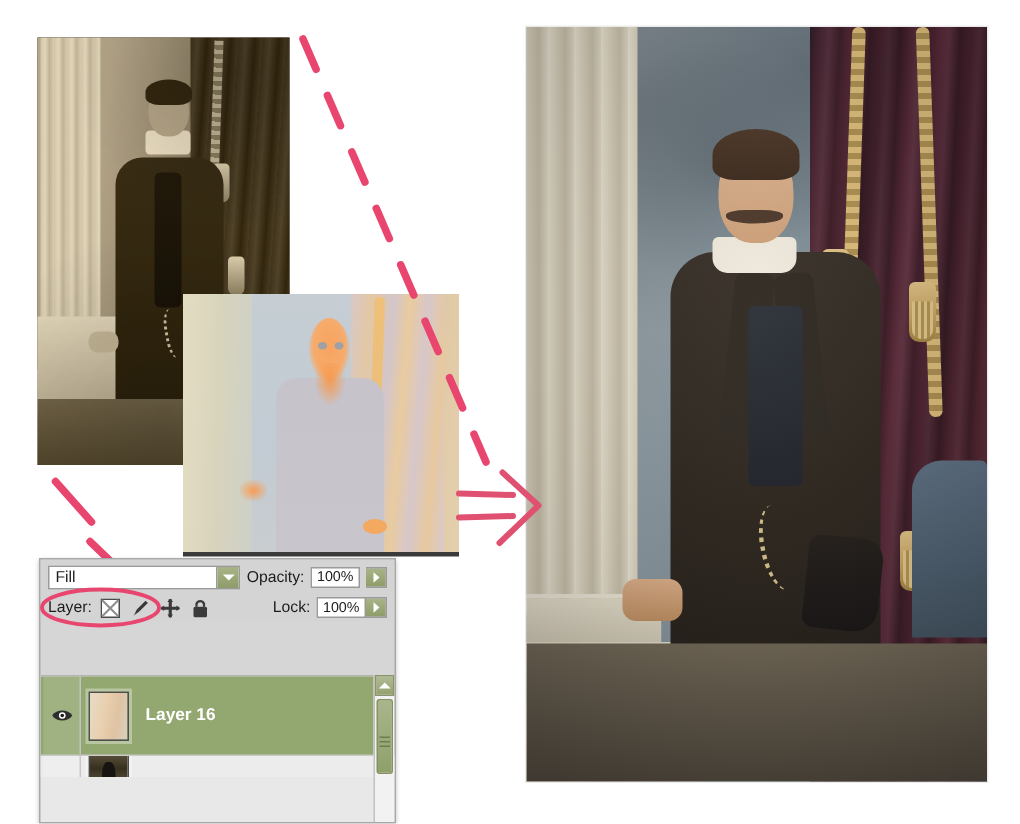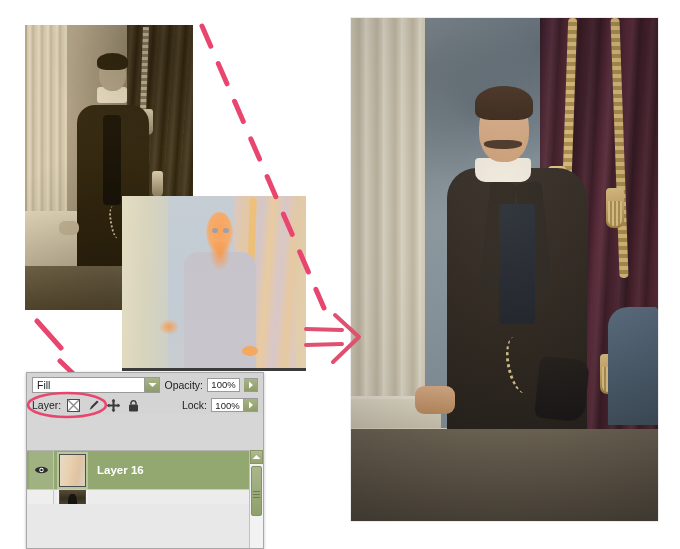--- a/index.html
+++ b/index.html
@@ -362,21 +362,21 @@
   .lock-icons { display:flex; align-items:center; gap:7px; margin-left:6px; }
   .lock-ico { width:13px; height:13px; display:block; }
   .row-lock .right-group { margin-left:auto; display:flex; align-items:center; }
 
   #layer-list {
     position:absolute; left:0; right:0; top:77px; bottom:0;
     background:#e8e8e8; border-top:1px solid #b4b4b4;
   }
   .layer-row {
     position:relative; display:flex; align-items:center;
-    height:39px; border-bottom:1px solid #c9c9c9;
+    height:53px; border-bottom:1px solid #c9c9c9;
     padding-left:2px;
   }
   .layer-row.selected { background:#93a871; }
   .layer-row.normal { background:#e4e4e4; }
   .eye-cell {
     width:25px; height:100%; display:flex; align-items:center; justify-content:center;
     border-right:1px solid #c2c2c2;
     background:rgba(255,255,255,.12);
   }
   .layer-thumb {

